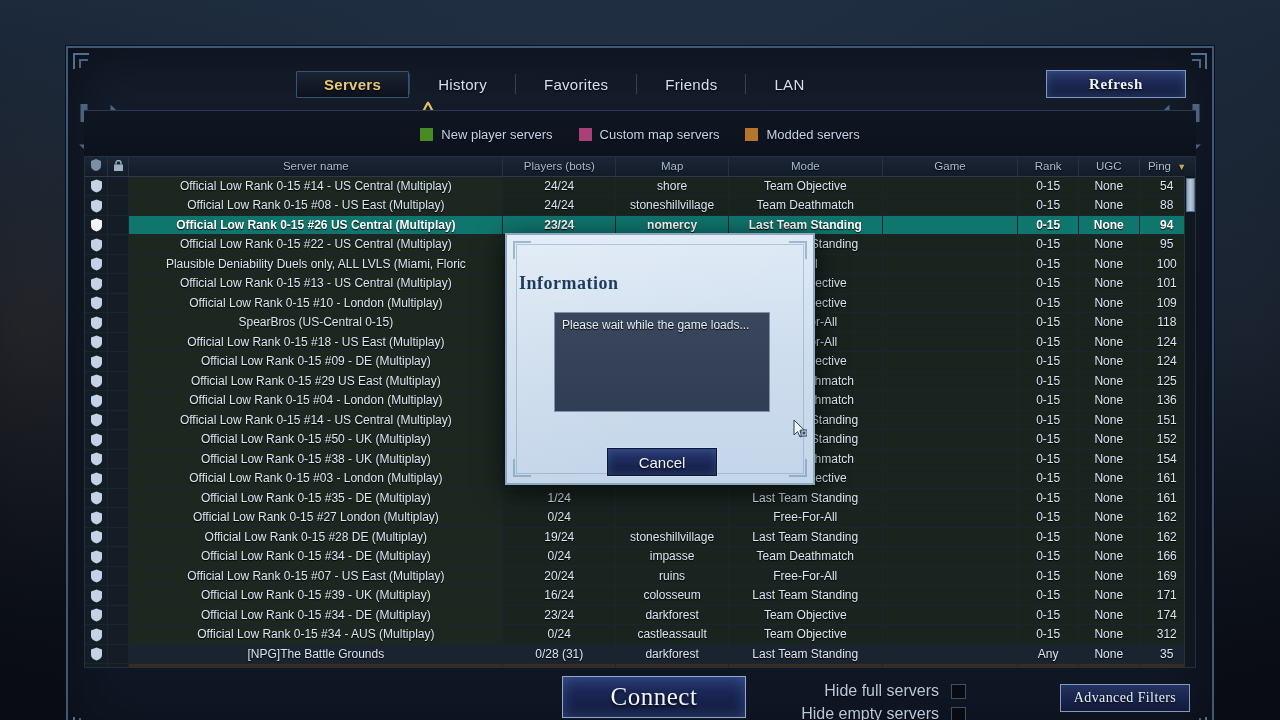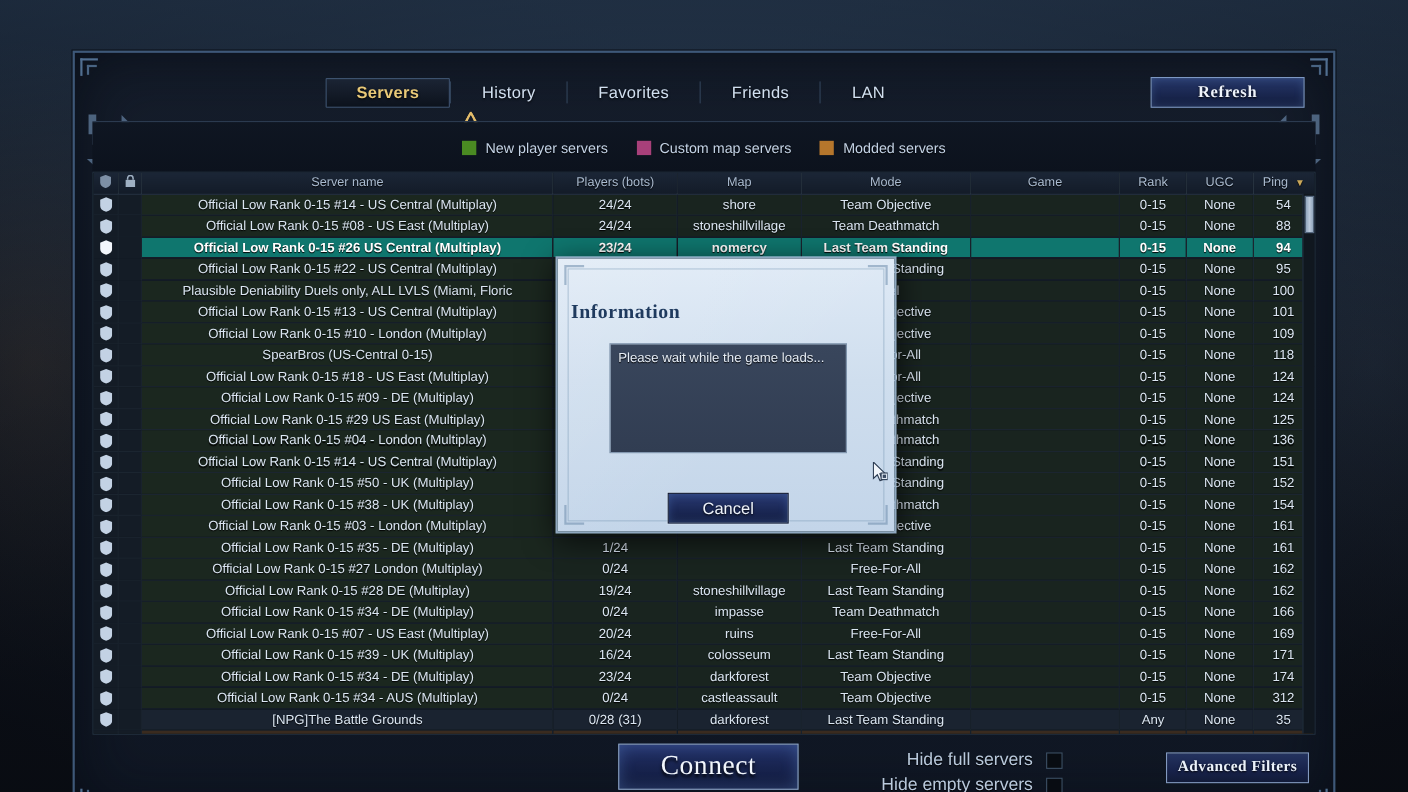--- a/index.html
+++ b/index.html
@@ -124,38 +124,37 @@
     background:linear-gradient(90deg,#8ea3bb,#b9c8da,#8ea3bb); border:1px solid #5b7characters;
   }
   #vthumb{ border:1px solid #5b6f88; }
 
   
   #bottom {
     position:absolute; left:16px; right:16px; bottom:8px; height:58px;
     display:flex; align-items:center;
   }
   #connect{
-    position:absolute; left:478px; top:4px; width:164px; height:42px;
+    position:absolute; left:478px; top:4px; width:184px; height:42px;
     background: linear-gradient(180deg,#24336a 0%,#182450 50%,#121b3c 100%);
     border:1px solid #90a9cf; display:flex; align-items:center; justify-content:center;
     color:#f0f5fc; font-size:25px; letter-spacing:.5px; cursor:pointer;
     text-shadow:0 2px 3px #000; box-shadow: inset 0 0 14px rgba(90,130,200,.4);
     font-family:"Liberation Serif", serif;
   }
   .chk-row{ position:absolute; display:flex; align-items:center; gap:12px; font-size:16px; color:#b9c9dc; text-shadow:0 1px 1px #000;}
   .chk-row.one{ right:230px; top:10px; }
   .chk-row.two{ right:230px; top:33px;text-align:center; }
   .chkbox{ width:15px; height:15px; background:#080c12; border:1px solid #3d5066; display:block; cursor:pointer;}
   #advfilters{
     position:absolute; right:6px; top:12px; width:130px; height:28px;
     background: linear-gradient(180deg,#24335f 0%,#17224a 60%,#121b38 100%);
     border:1px solid #8299c0; display:flex; align-items:center; justify-content:center;
     color:#eaf1fa; font-size:14px; letter-spacing:.4px; cursor:pointer; text-shadow:0 1px 2px #000;
     font-family:"Liberation Serif", serif;
-    font-weight:bold;
   }
 
   
   #modal{
     position:absolute; left:505px; top:233px; width:310px; height:252px;
     background:
       linear-gradient(135deg, rgba(255,255,255,.16) 0%, rgba(255,255,255,0) 60%),
       linear-gradient(180deg,#dfeaf6 0%, #cfdeee 45%, #c3d5e9 100%);
     border:2px solid #8fa8c0;
     box-shadow: 0 6px 26px rgba(0,0,0,.7);

